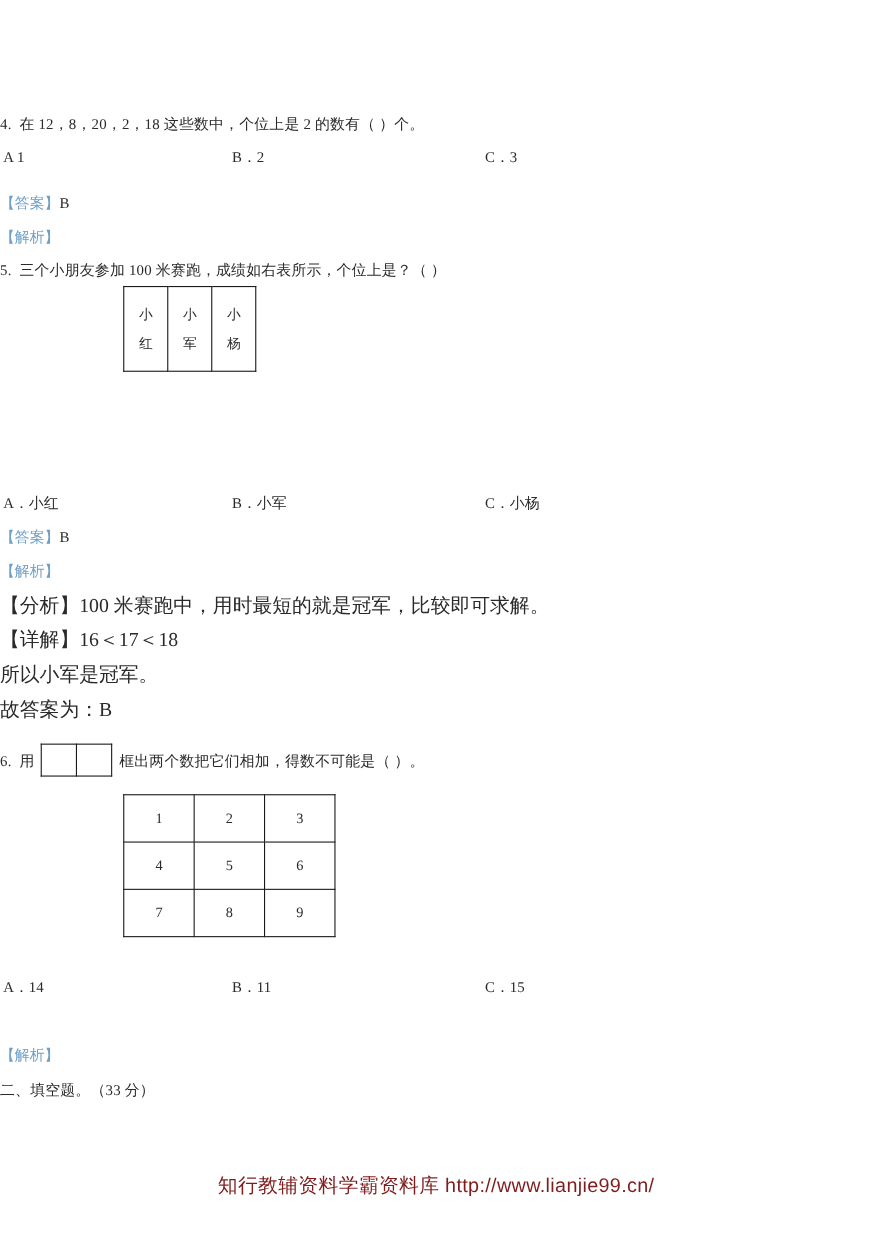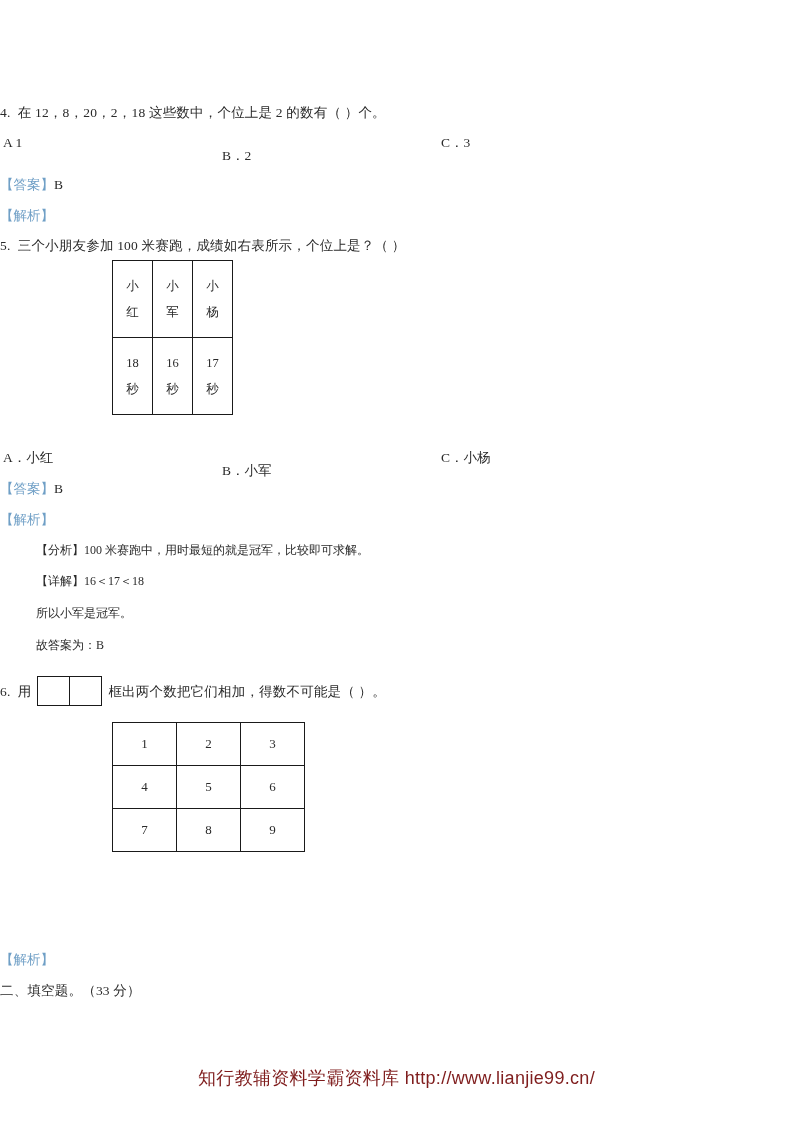--- a/index.html
+++ b/index.html
@@ -36,41 +36,40 @@
   }
   .opt {
     position: absolute;
     top: 0;
     font-size: 13.5px;
     line-height: 18px;
     white-space: nowrap;
     color: #2a2a2a;
   }
   .opt-a { left: 3px; }
-  .opt-b { left: 222px; margin-top: 13px; }
+  .opt-b { left: 211px; }
   .opt-c { left: 441px; }
   .tag-line {
     font-size: 13.5px;
     line-height: 18px;
     margin-bottom: 20px;
     white-space: nowrap;
   }
   .tag-blue {
     color: #6f9fc6;
   }
   .tag-dark {
     color: #2a2a2a;
   }
   .exp-line {
-    font-size: 12px;
+    font-size: 18px;
     line-height: 18px;
     margin-bottom: 20px;
     color: #2a2a2a;
     white-space: nowrap;
-    margin-left: 36px;
   }
 
   
   .race-table {
     position: absolute;
     left: 112px;
     top: 260px;
     border-collapse: collapse;
   }
   .race-table td {
@@ -172,34 +171,20 @@
           </td>
       <td class="vtext">
             <span>小</span>
             <span>军</span>
           </td>
       <td class="vtext">
             <span>小</span>
             <span>杨</span>
           </td>
     </tr>
-    <tr>
-      <td class="vtext">
-            <span>18</span>
-            <span>秒</span>
-          </td>
-      <td class="vtext">
-            <span>16</span>
-            <span>秒</span>
-          </td>
-      <td class="vtext">
-            <span>17</span>
-            <span>秒</span>
-          </td>
-    </tr>
   </tbody>
     </table>
 
   <div class="abs options" style="top:449px;">
     <div class="opt opt-a">A．小红</div>
     <div class="opt opt-b">B．小军</div>
     <div class="opt opt-c">C．小杨</div>
   </div>
 
   <div class="abs" style="top:480px;">
@@ -247,20 +232,25 @@
       <td>6</td>
     </tr>
     <tr>
       <td>7</td>
       <td>8</td>
       <td>9</td>
     </tr>
   </tbody>
     </table>
 
+  <div class="abs options" style="top:889px;">
+    <div class="opt opt-a">A．14</div>
+    <div class="opt opt-b">B．11</div>
+    <div class="opt opt-c">C．15</div>
+  </div>
 
 
   <div class="abs" style="top:951px;">
     <div class="tag-line tag-blue">【解析】</div>
   </div>
 
   <div class="abs" style="top:982px;">
     <div class="line">二、填空题。（33 分）</div>
   </div>
 

